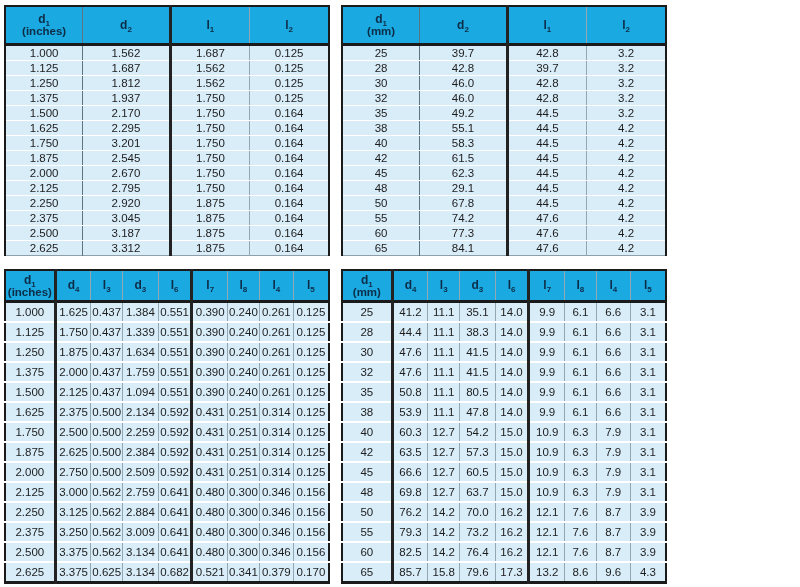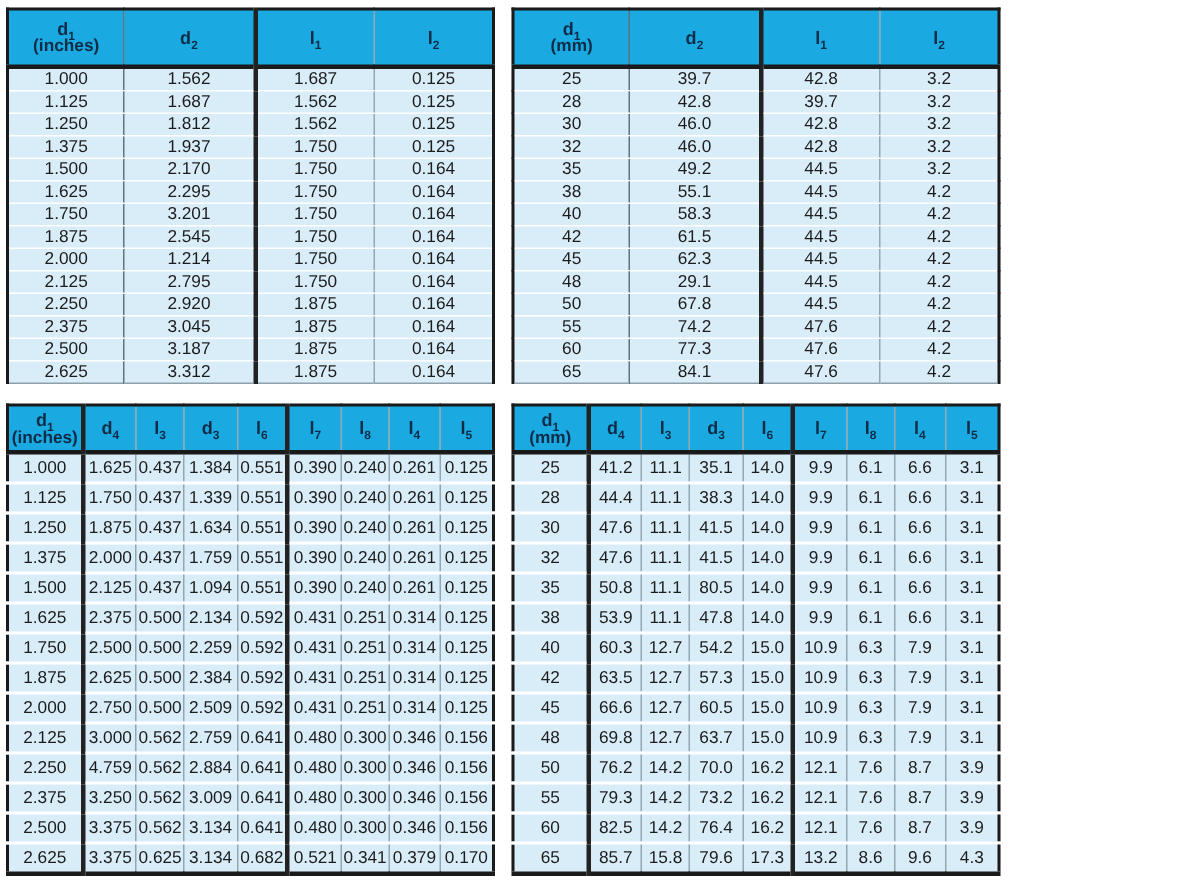--- a/index.html
+++ b/index.html
@@ -130,21 +130,21 @@
               <td class="">0.164</td>
             </tr>
             <tr>
               <td class="md">1.875</td>
               <td class="sd">2.545</td>
               <td class="nd">1.750</td>
               <td class="">0.164</td>
             </tr>
             <tr>
               <td class="md">2.000</td>
-              <td class="sd">1.214</td>
+              <td class="sd">2.670</td>
               <td class="nd">1.750</td>
               <td class="">0.164</td>
             </tr>
             <tr>
               <td class="md">2.125</td>
               <td class="sd">2.795</td>
               <td class="nd">1.750</td>
               <td class="">0.164</td>
             </tr>
             <tr>
@@ -410,21 +410,21 @@
               <td class="nd">0.562</td>
               <td class="nd">2.759</td>
               <td class="sd">0.641</td>
               <td class="nd">0.480</td>
               <td class="nd">0.300</td>
               <td class="nd">0.346</td>
               <td class="">0.156</td>
             </tr>
             <tr>
               <td class="sd">2.250</td>
-              <td class="nd">4.759</td>
+              <td class="nd">3.125</td>
               <td class="nd">0.562</td>
               <td class="nd">2.884</td>
               <td class="sd">0.641</td>
               <td class="nd">0.480</td>
               <td class="nd">0.300</td>
               <td class="nd">0.346</td>
               <td class="">0.156</td>
             </tr>
             <tr>
               <td class="sd">2.375</td>

